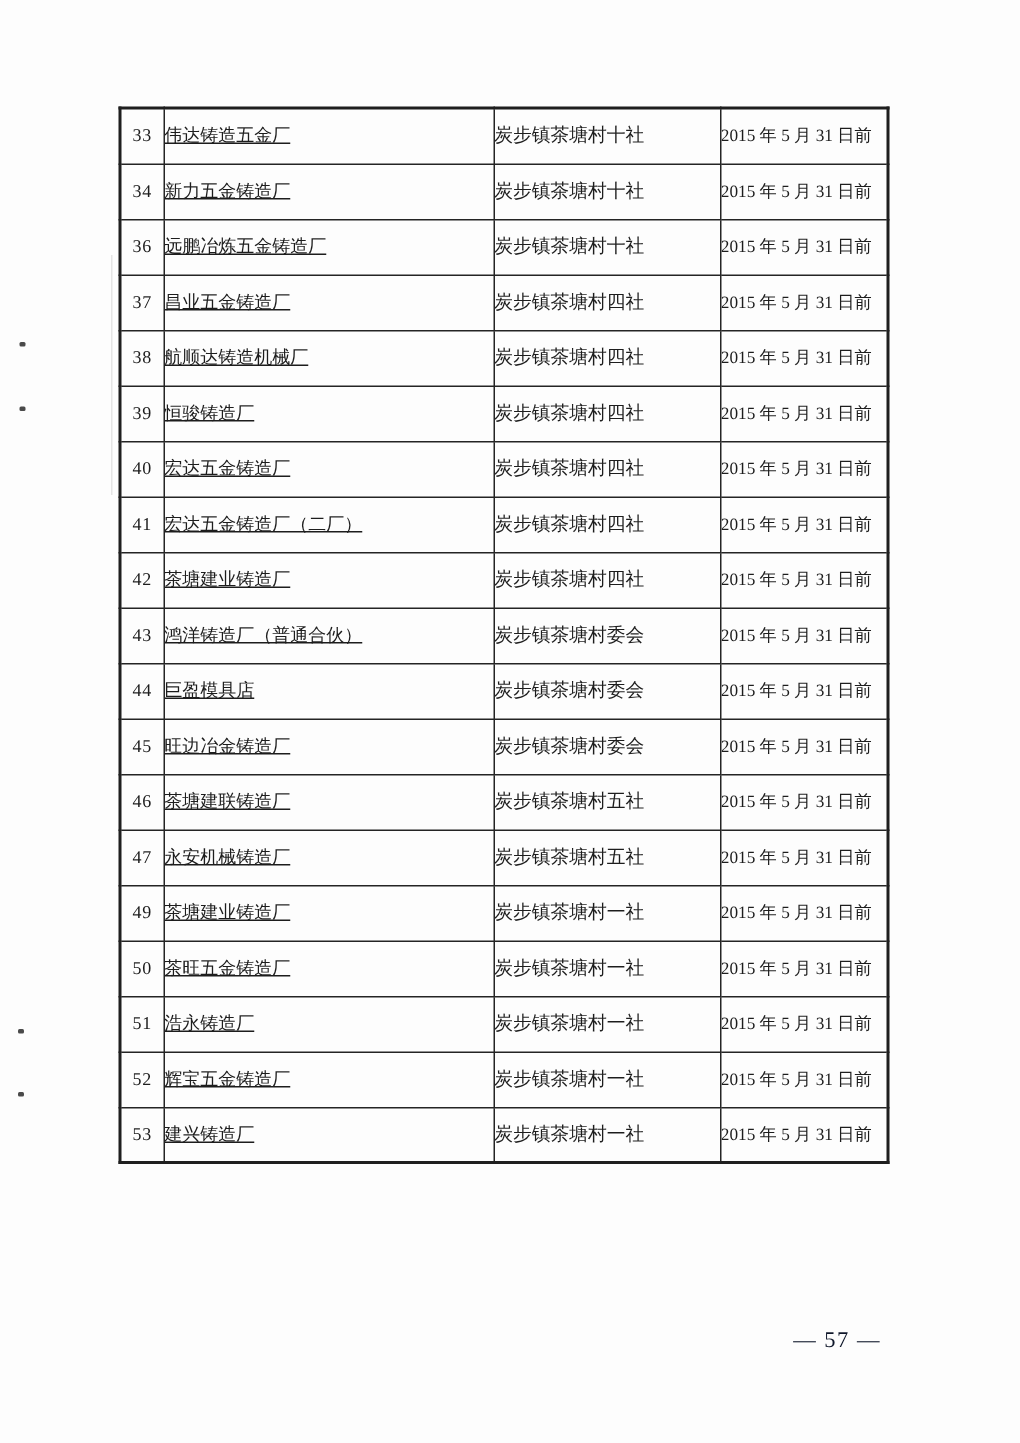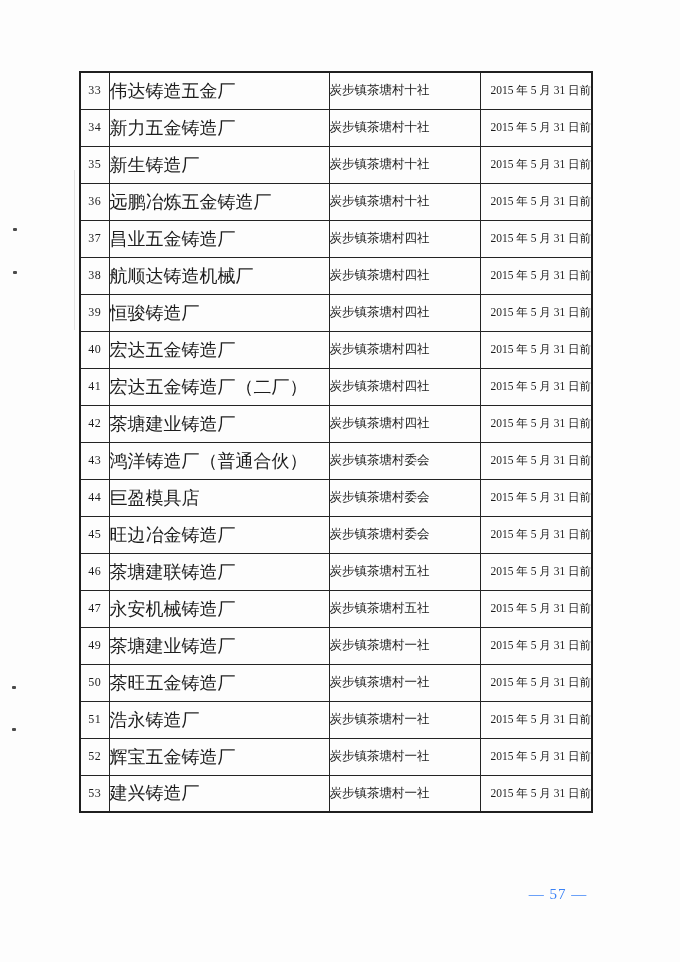--- a/index.html
+++ b/index.html
@@ -35,41 +35,41 @@
   table.deadline-table tr {
     height: 37px;
   }
   td.cell-index {
     text-align: center;
     font-size: 12px;
     letter-spacing: 0.5px;
   }
   td.cell-name {
     padding-left: 13px;
-    font-size: 18px;
+    font-size: 12px;
+    text-decoration: underline;
   }
   td.cell-location {
     padding-left: 9px;
     font-size: 12.5px;
     margin-top: 16px;
   }
   td.cell-deadline {
     padding-left: 7px;
     font-size: 11.5px;
-    text-align: right;
   }
   .page-number {
     position: absolute;
     top: 886px;
     left: 519px;
     width: 78px;
     text-align: center;
     font-size: 15px;
     letter-spacing: 1px;
-    color: #3b82f6;
+    color: #0f172a;
   }
   .scan-dot {
     position: absolute;
     width: 4px;
     height: 3px;
     background: #4a4a4a;
     border-radius: 1px;
   }
   .paper-edge {
     position: absolute;
@@ -105,26 +105,20 @@
           <td class="cell-location">炭步镇茶塘村十社</td>
           <td class="cell-deadline">2015 年 5 月 31 日前</td>
         </tr>
         <tr>
           <td class="cell-index">34</td>
           <td class="cell-name">新力五金铸造厂</td>
           <td class="cell-location">炭步镇茶塘村十社</td>
           <td class="cell-deadline">2015 年 5 月 31 日前</td>
         </tr>
         <tr>
-          <td class="cell-index">35</td>
-          <td class="cell-name">新生铸造厂</td>
-          <td class="cell-location">炭步镇茶塘村十社</td>
-          <td class="cell-deadline">2015 年 5 月 31 日前</td>
-        </tr>
-        <tr>
           <td class="cell-index">36</td>
           <td class="cell-name">远鹏冶炼五金铸造厂</td>
           <td class="cell-location">炭步镇茶塘村十社</td>
           <td class="cell-deadline">2015 年 5 月 31 日前</td>
         </tr>
         <tr>
           <td class="cell-index">37</td>
           <td class="cell-name">昌业五金铸造厂</td>
           <td class="cell-location">炭步镇茶塘村四社</td>
           <td class="cell-deadline">2015 年 5 月 31 日前</td>

